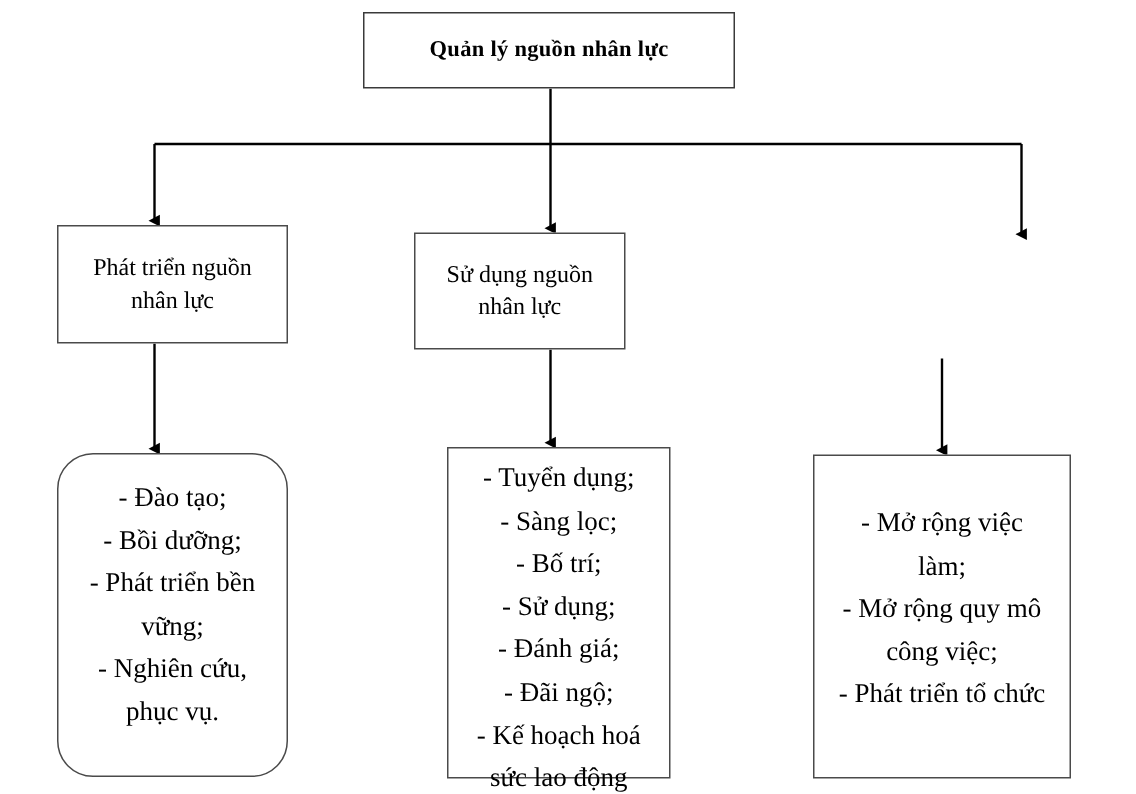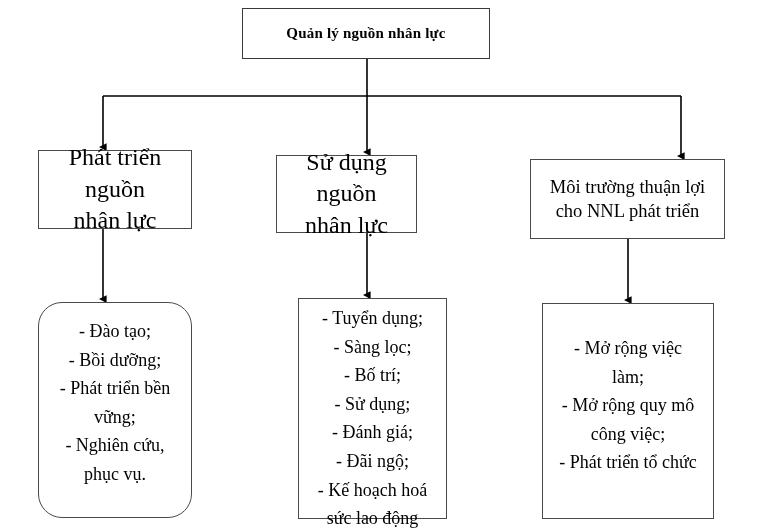--- a/index.html
+++ b/index.html
@@ -47,21 +47,21 @@
   #node-root .node-text {
     font-weight: bold;
     font-size: 15px;
     letter-spacing: 0.2px;
   }
   
   #node-l2-0 { left: 38px;  top: 150px; width: 154px; height: 79px; }
   #node-l2-1 { left: 276px; top: 155px; width: 141px; height: 78px; }
   #node-l2-2 { left: 530px; top: 159px; width: 195px; height: 80px; }
   #node-l2-0 .node-text,
-  #node-l2-1 .node-text { font-size: 24px; }
+  #node-l2-1 .node-text { font-size: 16px; }
   #node-l2-2 .node-text { font-size: 18.5px; }
   
   .node.detail {
     align-items: flex-start;
     justify-content: center;
   }
   .node.detail .node-text {
     font-size: 18px;
     line-height: 28.6px;
   }
@@ -128,24 +128,20 @@
   </div>
 
   <div class="node" id="node-l2-0">
     <span class="node-text">Phát triển nguồn
 nhân lực</span>
   </div>
   <div class="node" id="node-l2-1">
     <span class="node-text">Sử dụng nguồn
 nhân lực</span>
   </div>
-  <div class="node" id="node-l2-2">
-    <span class="node-text">Môi trường thuận lợi
-cho NNL phát triển</span>
-  </div>
 
   <div class="node detail" id="node-l3-0">
     <span class="node-text">- Đào tạo;
 - Bồi dưỡng;
 - Phát triển bền
 vững;
 - Nghiên cứu,
 phục vụ.</span>
   </div>
   <div class="node detail" id="node-l3-2">

